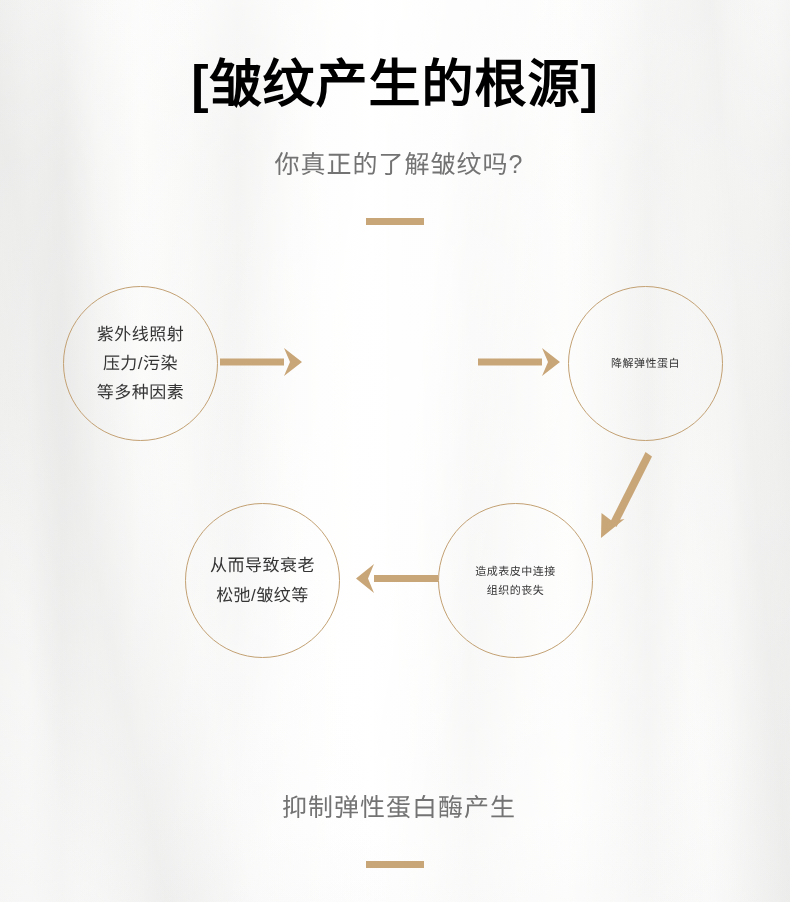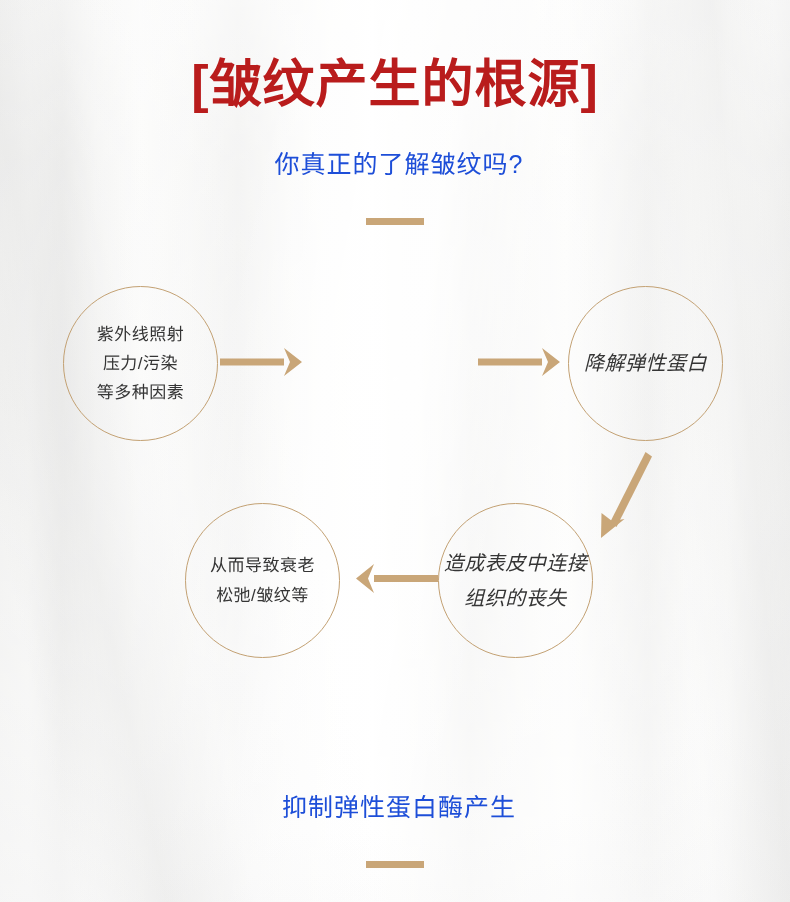--- a/index.html
+++ b/index.html
@@ -110,29 +110,29 @@
   .heading-block {
     position: absolute;
     left: 0;
     width: 790px;
     text-align: center;
   }
   .head-title {
     font-size: 52px;
     line-height: 1;
     font-weight: 700;
-    color: #b91c1c;
+    color: #000000;
     letter-spacing: 1px;
     white-space: nowrap;
   }
   .head-sub {
     font-size: 25px;
     line-height: 1;
     font-weight: 400;
-    color: #1d4ed8;
+    color: #737373;
     letter-spacing: 1px;
     white-space: nowrap;
     padding-left: 8px;
   }
   .divider {
     width: 58px;
     height: 7px;
     background: #c9a678;
     margin: 0 auto;
   }
@@ -167,21 +167,21 @@
     text-align: center;
   }
   .node-text {
     font-size: 17px;
     line-height: 1.72;
     color: #353535;
     letter-spacing: .5px;
     white-space: pre-line;
     padding: 0 4px;
   }
-  .node.wide .node-text { font-size: 20px; font-style: italic; }
+  .node.wide .node-text { font-size: 11px; }
 
   #node-1 { left: 63px;  top: 286px; }
   #node-2 { left: 306px; top: 286px; }
   #node-3 { left: 568px; top: 286px; }
   #node-4 { left: 438px; top: 503px; }
   #node-5 { left: 185px; top: 503px; }
 
   .arrow-svg {
     position: absolute;
     left: 0;

